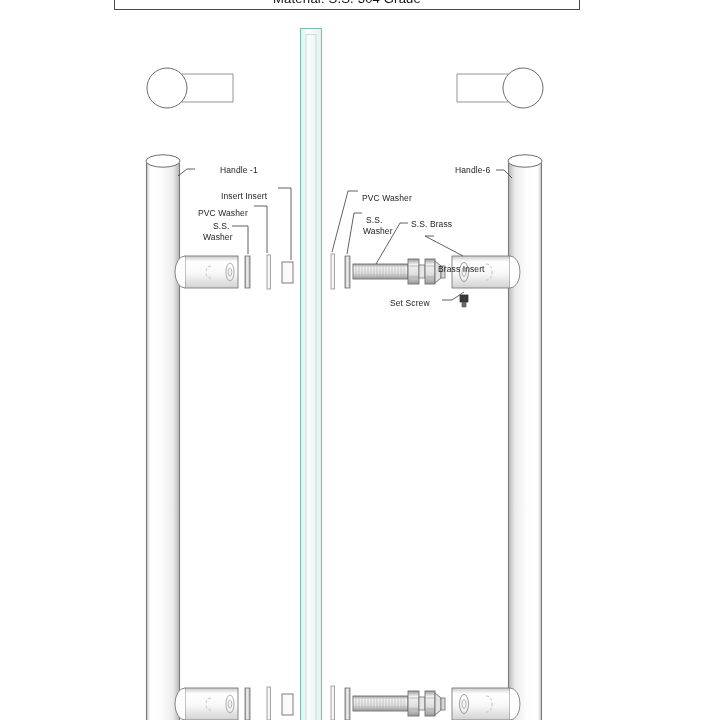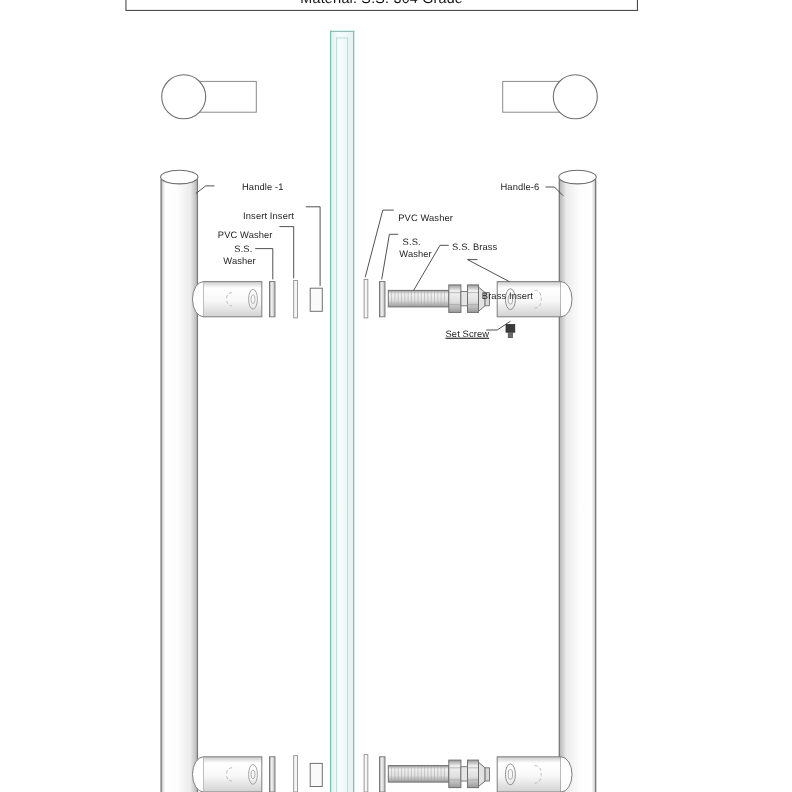--- a/index.html
+++ b/index.html
@@ -304,17 +304,17 @@
 
   <div class="lbl" style="left:362px; top:193px;">PVC Washer</div>
 
   <div class="lbl" style="left:366px; top:215px;">S.S.</div>
   <div class="lbl" style="left:363px; top:226px;">Washer</div>
 
   <div class="lbl" style="left:411px; top:219px;">S.S. Brass</div>
 
   <div class="lbl" style="left:438px; top:233px;margin-top:31px;">Brass Insert</div>
 
-  <div class="lbl" style="left:405px; top:298px;text-decoration:underline;">Set Screw</div>
+  <div class="lbl" style="left:390px; top:298px;">Set Screw</div>
 
   <div class="lbl" style="left:455px; top:165px;">Handle-6</div>
 
 </div>
 
 </body></html>

